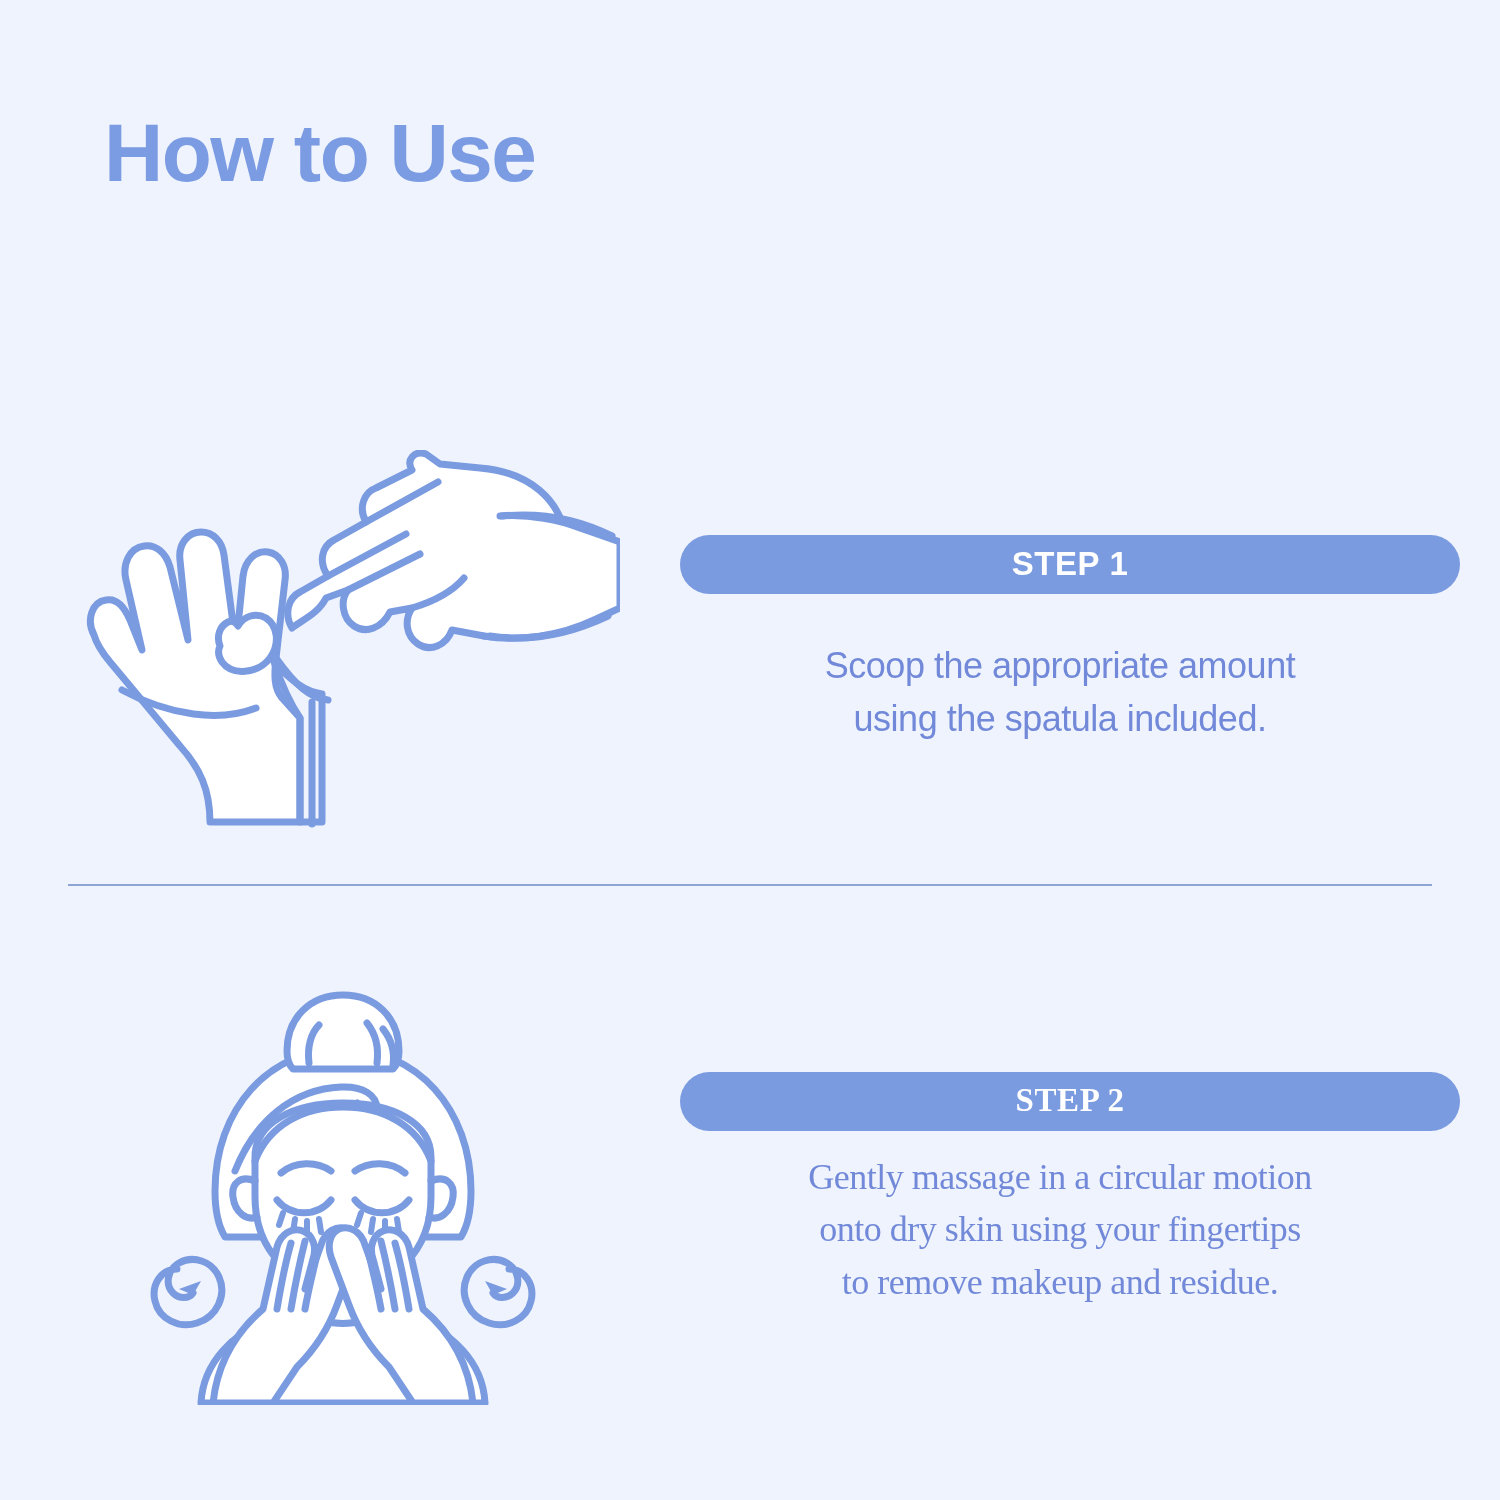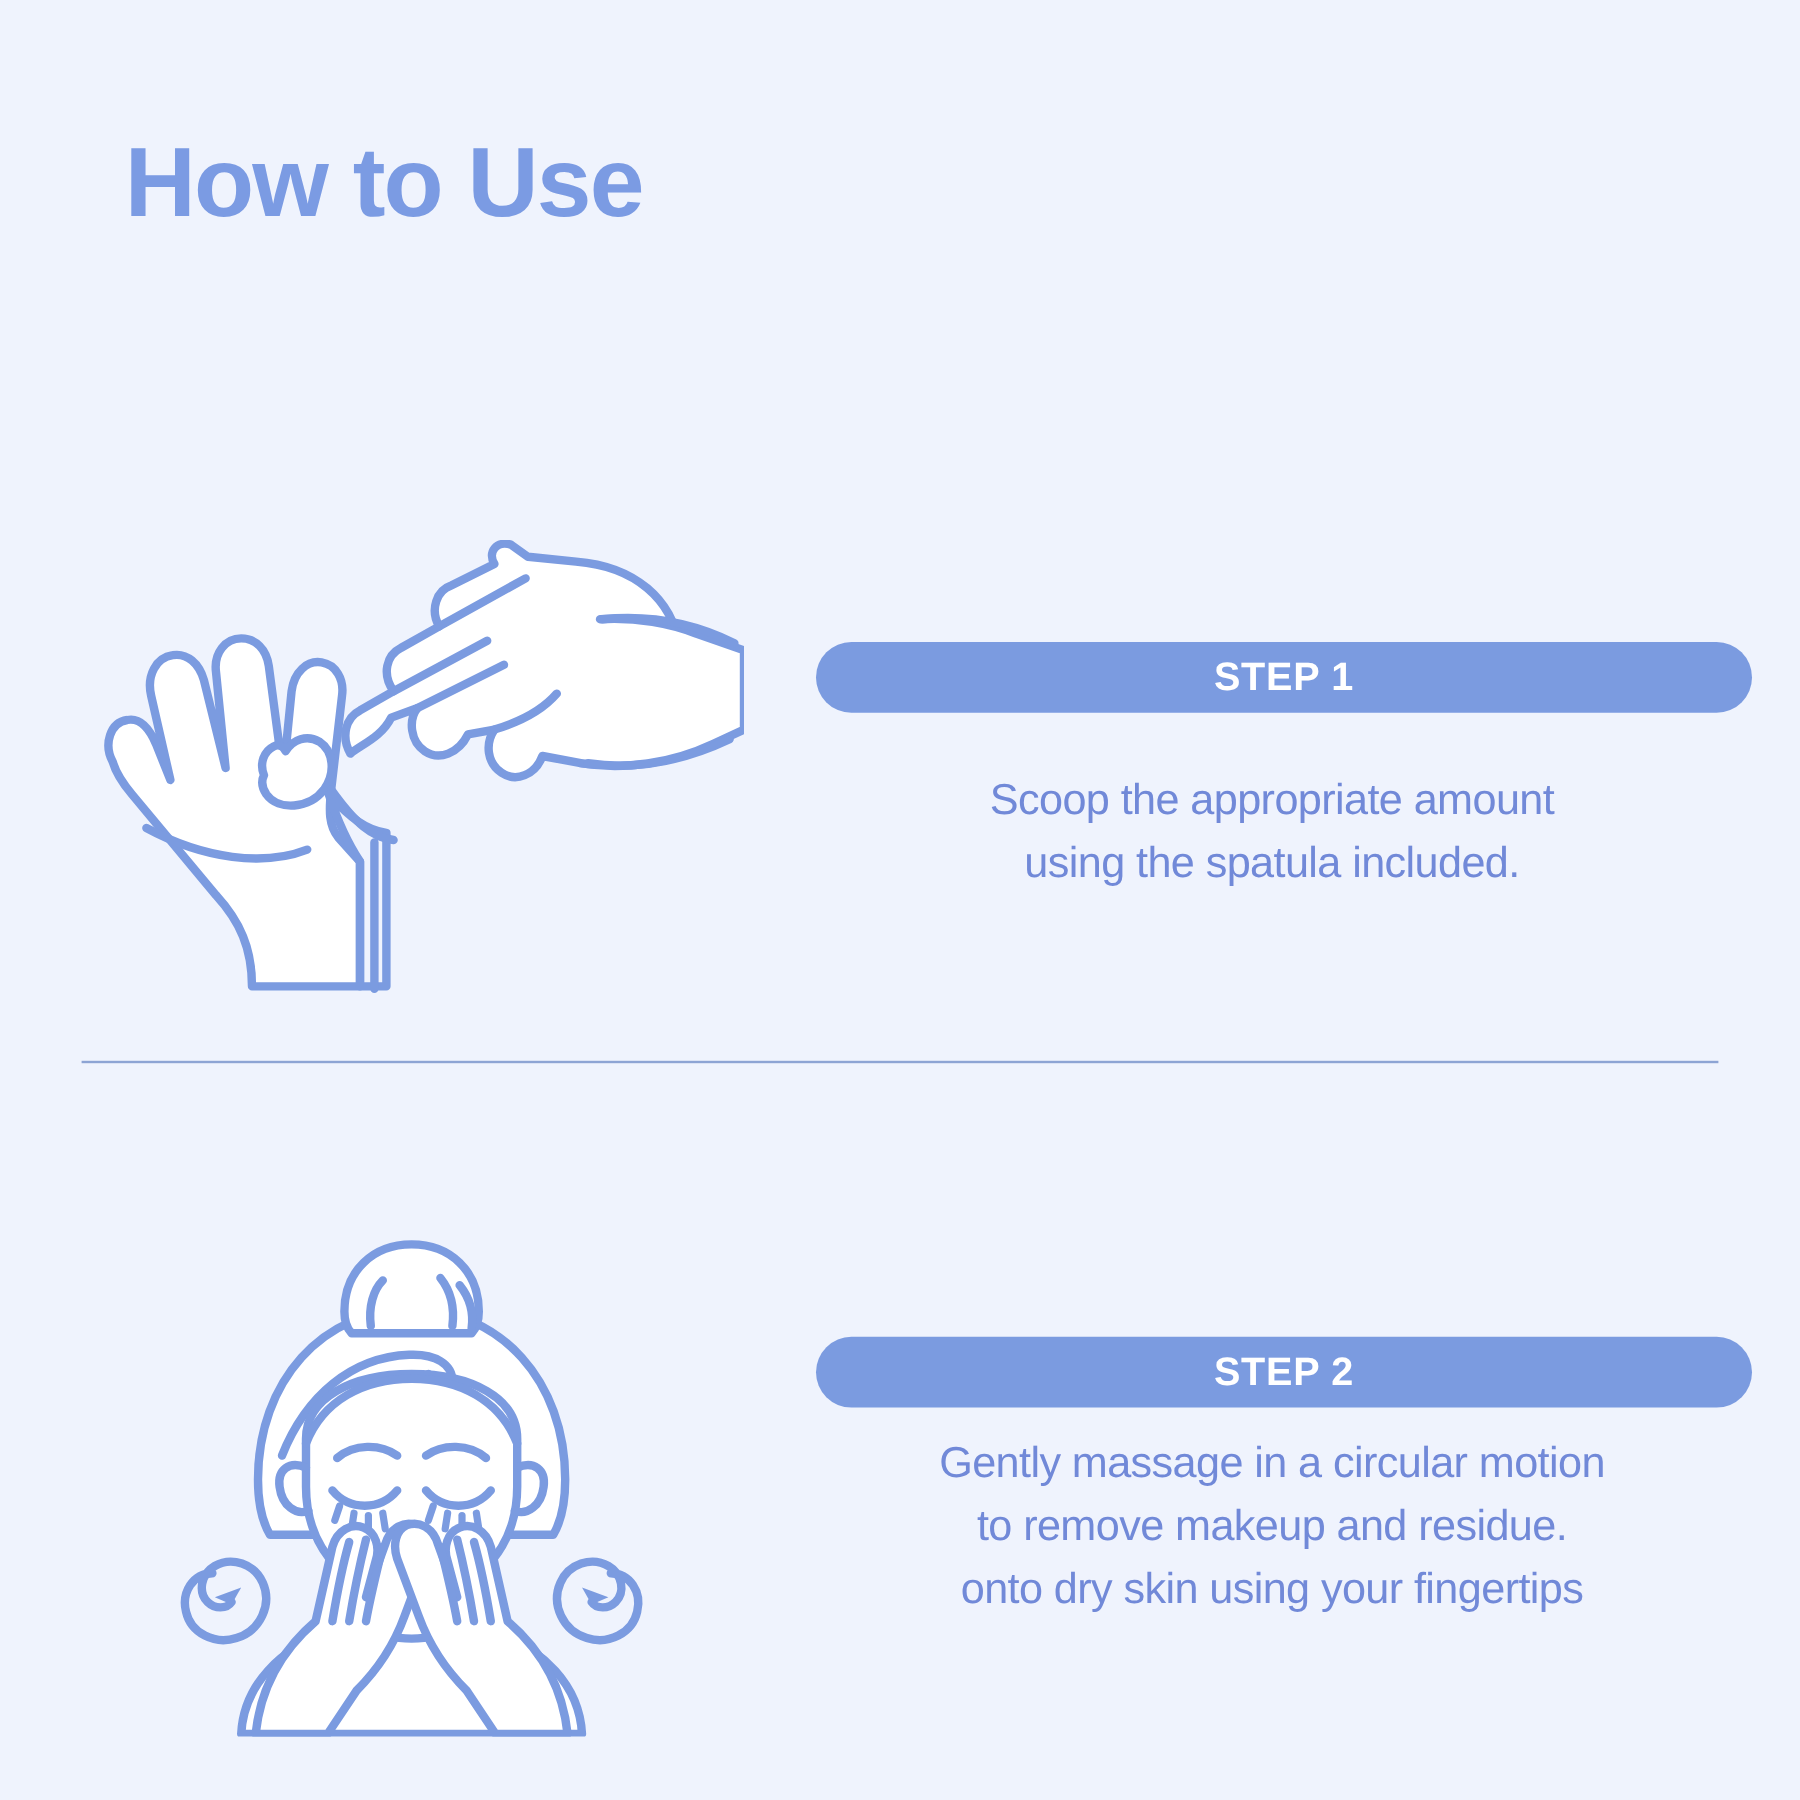--- a/index.html
+++ b/index.html
@@ -41,21 +41,21 @@
   
   .step-row {
     position: absolute;
     left: 0;
     width: 1500px;
     display: flex;
     flex-direction: row;
     align-items: center;
   }
   #step-row-1 { top: 430px; height: 420px; }
-  #step-row-2 { top: 1002px; height: 460px; }
+  #step-row-2 { top: 960px; height: 460px; font-family: Liberation Serif, serif; }
 
   .illus-col {
     width: 680px;
     display: flex;
     align-items: center;
     justify-content: center;
     flex: 0 0 680px;
   }
   .text-col {
     flex: 1 1 auto;
@@ -336,19 +336,19 @@
                    C 402 324, 392 324, 388 318" fill="none"></path>
           <path d="M380 306 L 388 320 L 402 314 Z" fill="#7B9BE0" stroke="none"></path>
         </g>
       </svg>
     </div>
 
     <div class="text-col">
       <div class="step-badge">STEP 2</div>
       <div class="step-desc">
         <div>Gently massage in a circular motion</div>
+        <div>onto dry skin using your fingertips</div>
         <div>to remove makeup and residue.</div>
-        <div>onto dry skin using your fingertips</div>
       </div>
     </div>
   </div>
 
 </div>
 
 </body></html>

